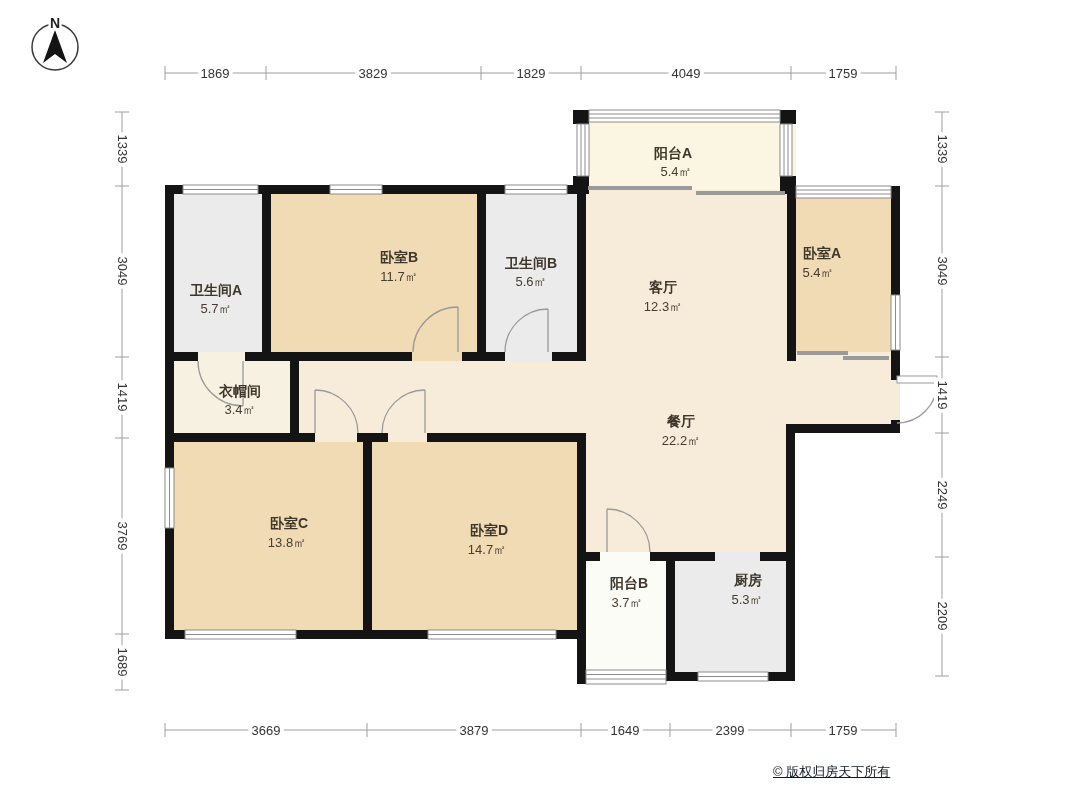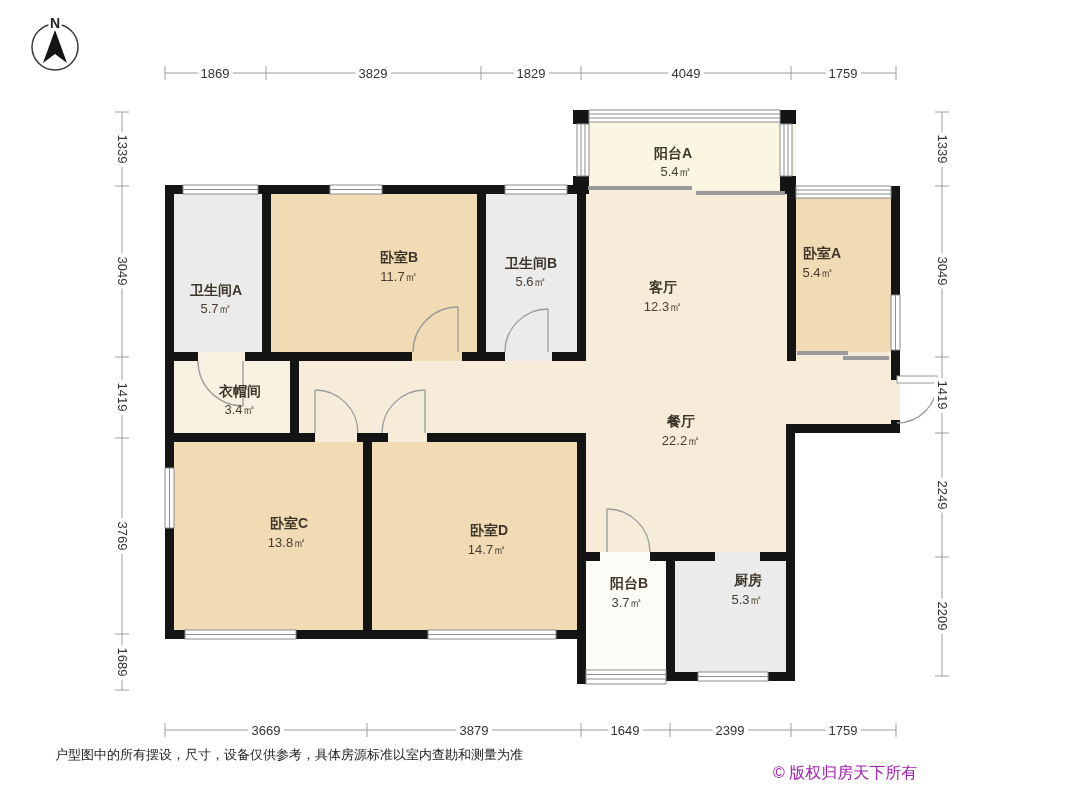--- a/index.html
+++ b/index.html
@@ -18,21 +18,21 @@
   .dimline{stroke:#9f9f9f;stroke-width:1;}
   .compassline{stroke:#3a3a3a;stroke-width:1.5;fill:none;}
   .ntext{font-size:14px;font-weight:600;fill:#222;paint-order:stroke;stroke:#fff;stroke-width:5px;}
   .f-bed{fill:#F0DBB4;}
   .f-open{fill:#F7ECDA;}
   .f-bath{fill:#EBEBEB;}
   .f-balA{fill:#FAF6E2;}
   .f-balB{fill:#FCFCF7;}
   .f-cloak{fill:#F7F1E1;}
   .footer-left{position:absolute;left:55px;top:744px;font-size:13px;color:#222;line-height:22px;white-space:nowrap;}
-  .footer-right{position:absolute;left:773px;top:763px;font-size:16px;color:#a21caf;white-space:nowrap;}
+  .footer-right{position:absolute;left:773px;top:763px;font-size:13px;color:#0f172a;white-space:nowrap;text-decoration:underline;}
 </style>
 </head>
 <body>
 
 <div id="page">
 <svg width="1066" height="800" viewBox="0 0 1066 800">
 
   <g>
     <circle class="compassline" cx="55" cy="47" r="23"></circle>
     <polygon points="55,30 67,63 55,54 43,63" fill="#141414"></polygon>
@@ -295,16 +295,15 @@
     <text class="dim" x="942" y="149" dy="4" text-anchor="middle" transform="rotate(90 942 149)">1339</text>
     <text class="dim" x="942" y="271" dy="4" text-anchor="middle" transform="rotate(90 942 271)">3049</text>
     <text class="dim" x="942" y="395" dy="4" text-anchor="middle" transform="rotate(90 942 395)">1419</text>
     <text class="dim" x="942" y="495" dy="4" text-anchor="middle" transform="rotate(90 942 495)">2249</text>
     <text class="dim" x="942" y="616" dy="4" text-anchor="middle" transform="rotate(90 942 616)">2209</text>
   </g>
 </svg>
 
   
   <div class="footer-left">
-    <div>户型图中的所有摆设，尺寸，设备仅供参考，具体房源标准以室内查勘和测量为准</div>
   </div>
   <div class="footer-right">© 版权归房天下所有</div>
 </div>
 
 </body></html>

